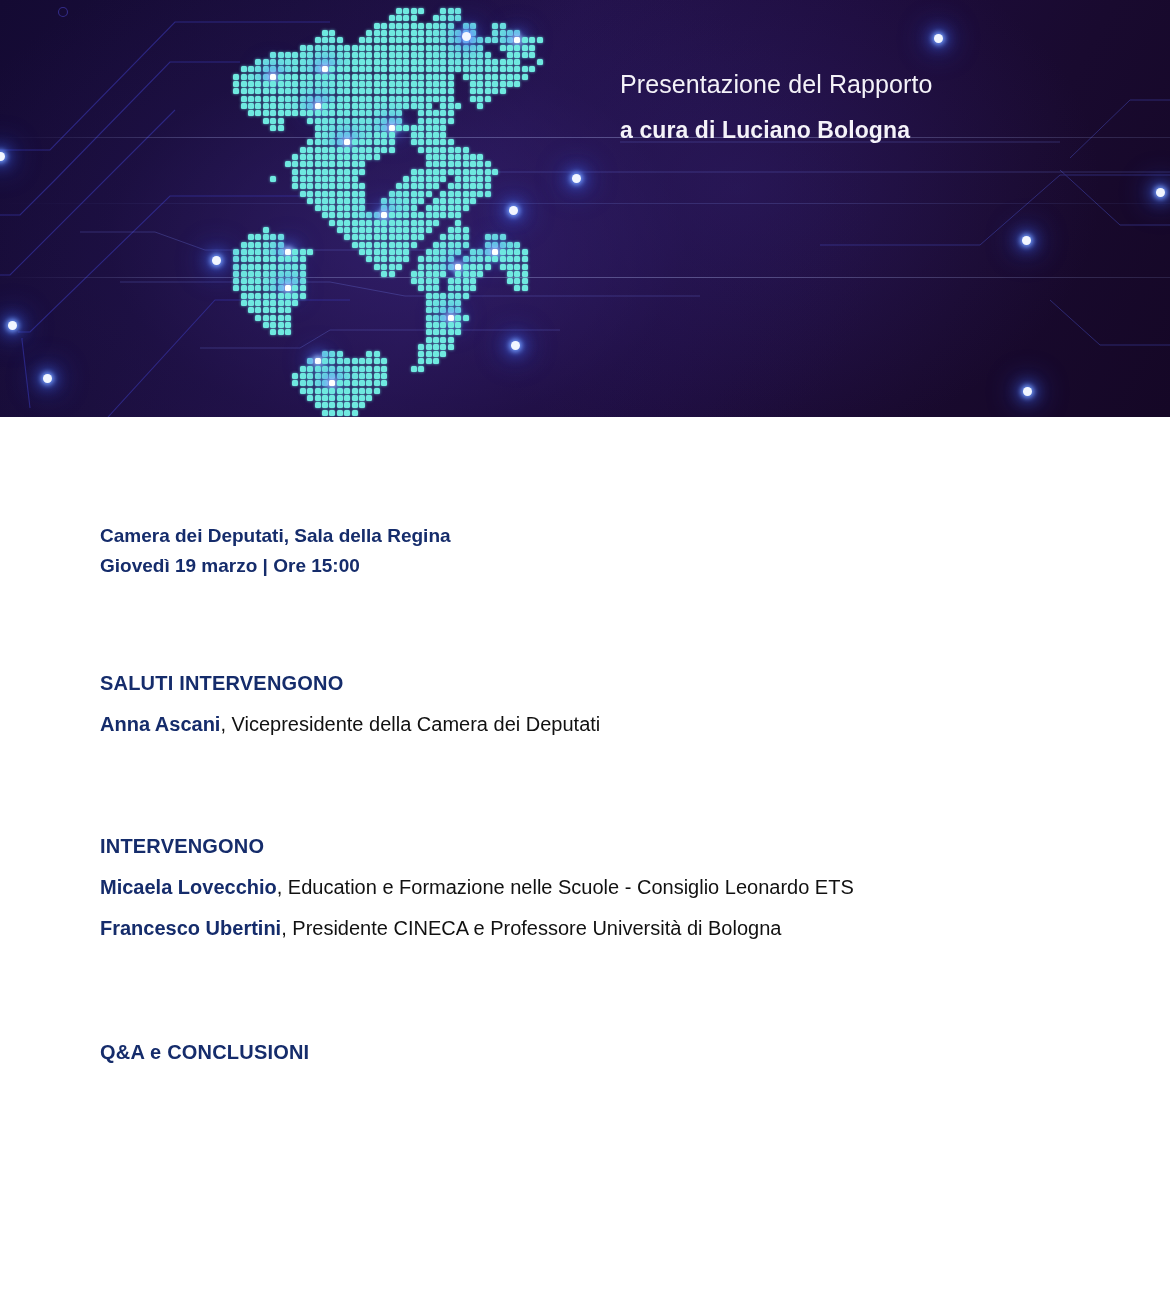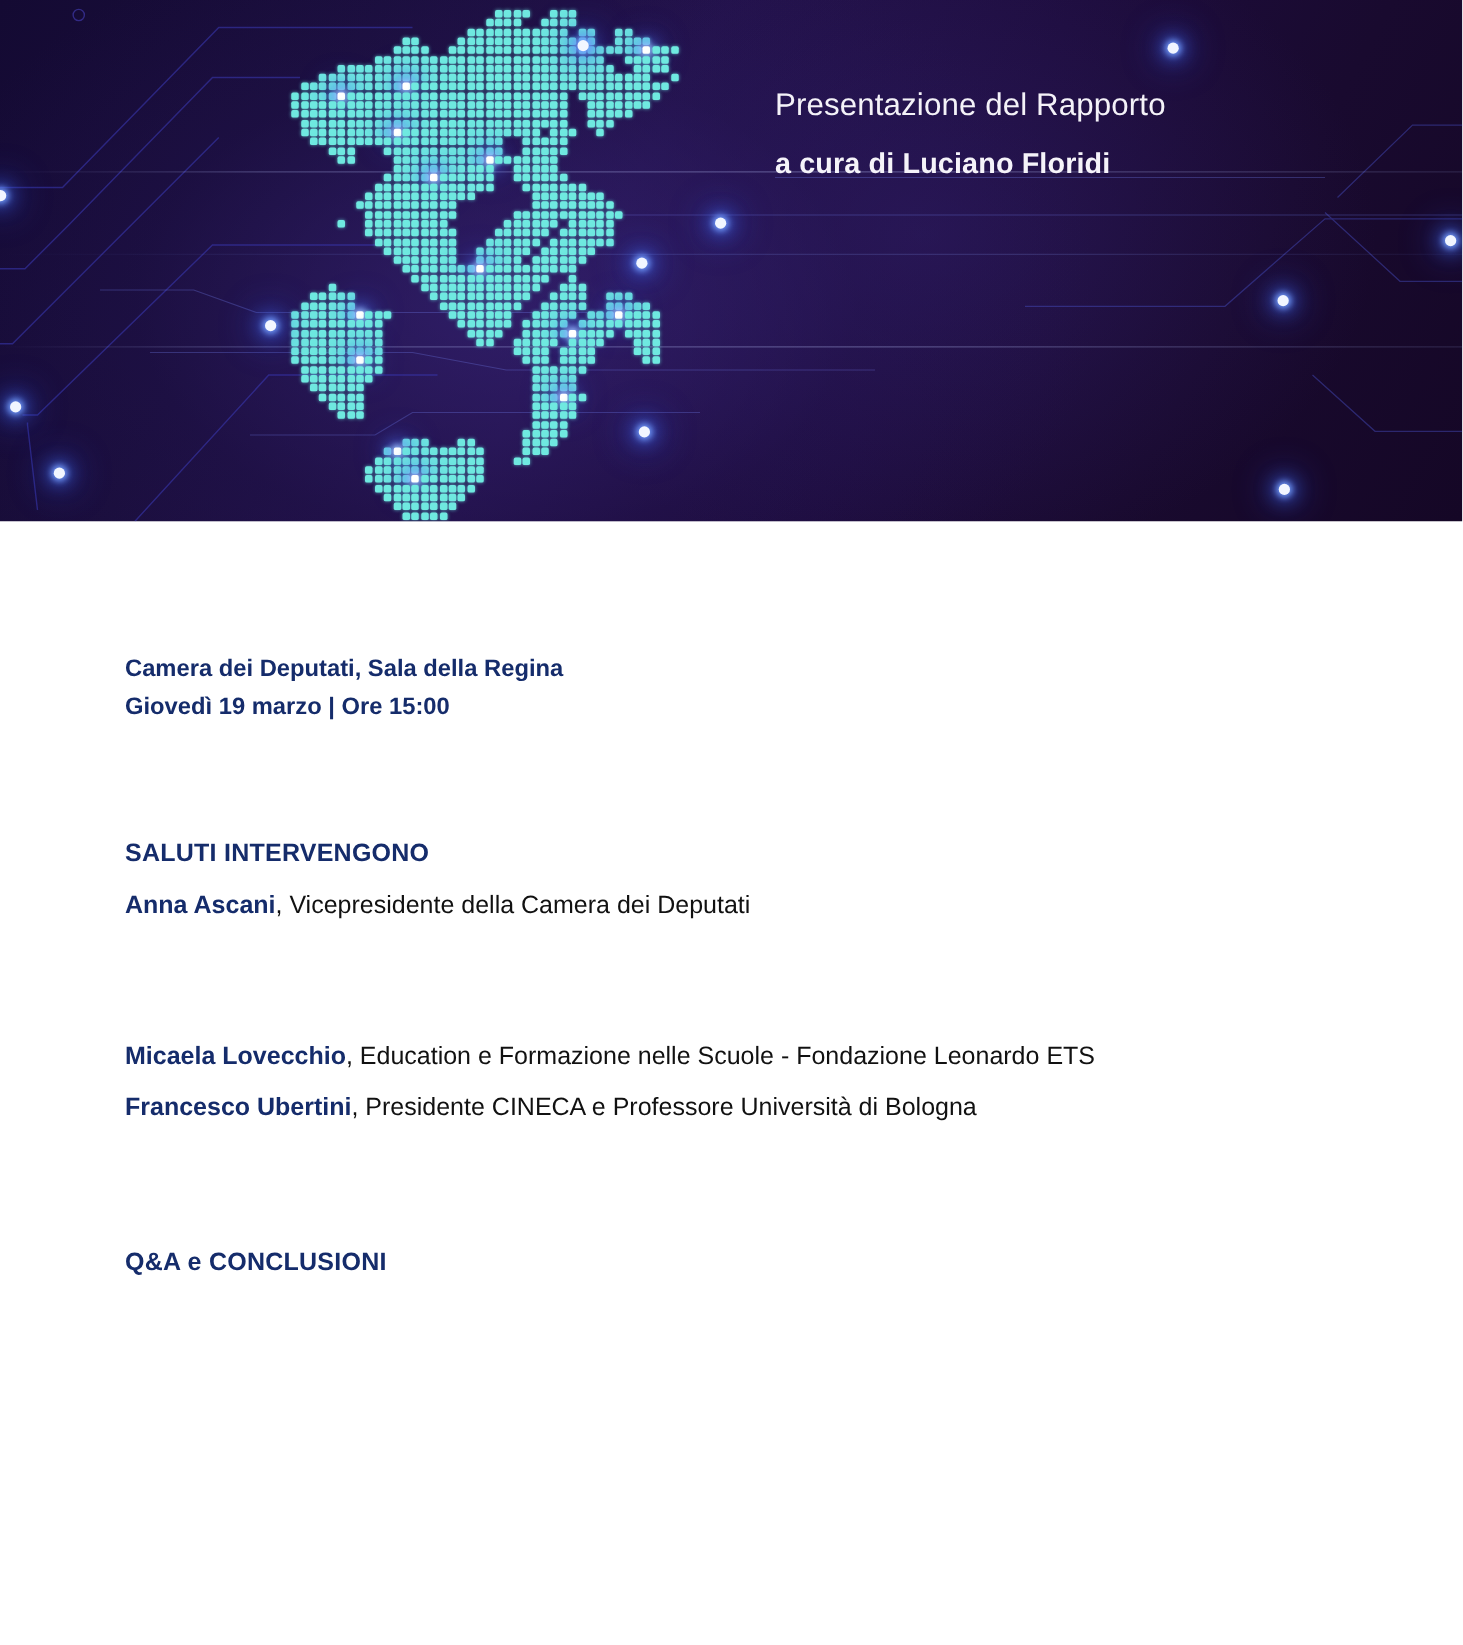--- a/index.html
+++ b/index.html
@@ -1311,21 +1311,21 @@
         <span class="dot" style="left: 329.4px; top: 409.5px;"></span>
         <span class="dot" style="left: 336.8px; top: 409.5px;"></span>
         <span class="dot" style="left: 344.2px; top: 409.5px;"></span>
         <span class="dot" style="left: 351.6px; top: 409.5px;"></span>
       </div>
 
     <div class="banner-text">
       <div class="kicker">Presentazione del Rapporto</div>
       <div class="maintitle">
       </div>
-      <div class="byline">a cura di Luciano Floridi</div>
+      <div class="byline">a cura di Luciano Bologna</div>
     </div>
   <span class="node" style="left: 8px; top: 321px;"></span>
       <span class="node" style="left: 212px; top: 256px;"></span>
       <span class="node" style="left: 462px; top: 32px;"></span>
       <span class="node" style="left: 509px; top: 206px;"></span>
       <span class="node" style="left: 572px; top: 174px;"></span>
       <span class="node" style="left: 511px; top: 341px;"></span>
       <span class="node" style="left: 934px; top: 34px;"></span>
       <span class="node" style="left: 1156px; top: 188px;"></span>
       <span class="node" style="left: 1022px; top: 236px;"></span>
@@ -1342,22 +1342,23 @@
     </div>
 
     <div class="section s-saluti">
       <div class="sec-head">SALUTI INTERVENGONO</div>
       <div class="person">
         <span class="pname">Anna Ascani</span><span class="prole">, Vicepresidente della Camera dei Deputati</span>
       </div>
     </div>
 
     <div class="section s-interv">
+      <div class="sec-head">INTERVENGONO</div>
       <div class="person">
-        <span class="pname">Micaela Lovecchio</span><span class="prole">, Education e Formazione nelle Scuole - Fondazione Leonardo ETS</span>
+        <span class="pname">Micaela Lovecchio</span><span class="prole">, Education e Formazione nelle Scuole - Consiglio Leonardo ETS</span>
       </div>
       <div class="person">
         <span class="pname">Francesco Ubertini</span><span class="prole">, Presidente CINECA e Professore Università di Bologna</span>
       </div>
     </div>
 
     <div class="section s-qa">
       <div class="sec-head">Q&amp;A e CONCLUSIONI</div>
     </div>
 

